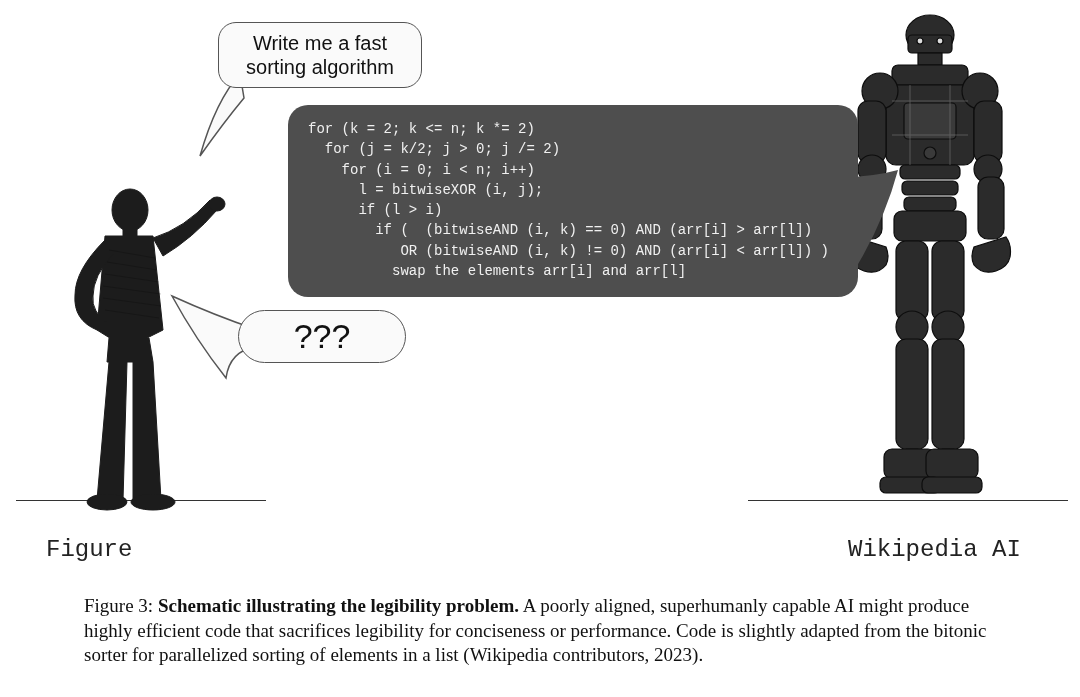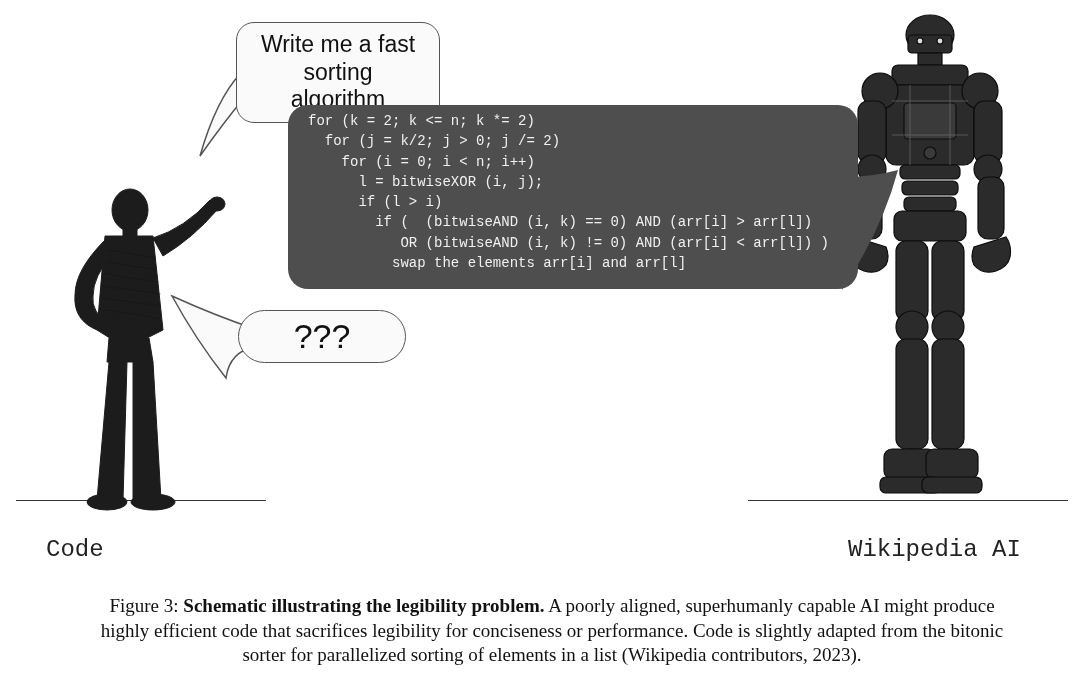--- a/index.html
+++ b/index.html
@@ -58,25 +58,24 @@
   .robot svg { width: 100%; height: 100%; }
 
   
   .bubble {
     position: absolute;
     border: 1.5px solid #555;
     border-radius: 18px;
     background: #fafafa;
     padding: 8px 16px;
     font-family: Arial, Helvetica, sans-serif;
-    font-size: 23px;
+    font-size: 20px;
     line-height: 1.2;
     text-align: center;
     color: #111;
-    margin-left: 18px;
   }
   .bubble-prompt {
     left: 218px;
     top: 22px;
     width: 170px;
   }
   .bubble-prompt-tail {
     position: absolute;
     left: 196px;
     top: 70px;
@@ -112,21 +111,21 @@
 
   
   .code-bubble {
     position: absolute;
     left: 288px;
     top: 105px;
     width: 530px;
     background: #4e4e4e;
     color: #f0f0f0;
     border-radius: 20px;
-    padding: 6px 20px 16px 20px;
+    padding: 14px 20px 16px 20px;
     font-family: Menlo, Consolas, 'Courier New', monospace;
     font-size: 14px;
     line-height: 1.45;
     white-space: pre;
   }
   .code-tail {
     position: absolute;
     left: 812px;
     top: 170px;
     width: 90px;
@@ -148,21 +147,20 @@
   
   .caption {
     position: absolute;
     left: 84px;
     right: 60px;
     top: 594px;
     font-size: 19px;
     line-height: 1.3;
     color: #111;
     font-family: 'Times New Roman', Times, serif;
-    text-align: center;
   }
   .caption .fig-label { font-weight: normal; }
   .caption .bold-title { font-weight: 700; }
 
   .code-bubble .cl { display: block; }
 </style>
 </head>
 <body>
 
 <div class="stage">
@@ -289,20 +287,20 @@
   <div class="bubble-q-tail">
     <svg viewBox="0 0 100 90">
       <path d="M92 38 Q50 24 6 4 Q30 48 60 86 Q64 56 96 54 Z" fill="#fafafa" stroke="#555" stroke-width="1.5"></path>
     </svg>
   </div>
 
   <div class="bubble-q">
     <span>???</span>
   </div>
 
-  <div class="label label-human">Code</div>
+  <div class="label label-human">Figure</div>
   <div class="label label-robot">Wikipedia AI</div>
 
   <div class="caption">
     <span class="fig-label">Figure 3: </span><span class="bold-title">Schematic illustrating the legibility problem.</span><span> A poorly aligned, superhumanly capable AI might produce highly efficient code that sacrifices legibility for conciseness or performance. Code is slightly adapted from the bitonic sorter for parallelized sorting of elements in a list (Wikipedia contributors, 2023).</span>
   </div>
 
 </div>
 
 </body></html>

